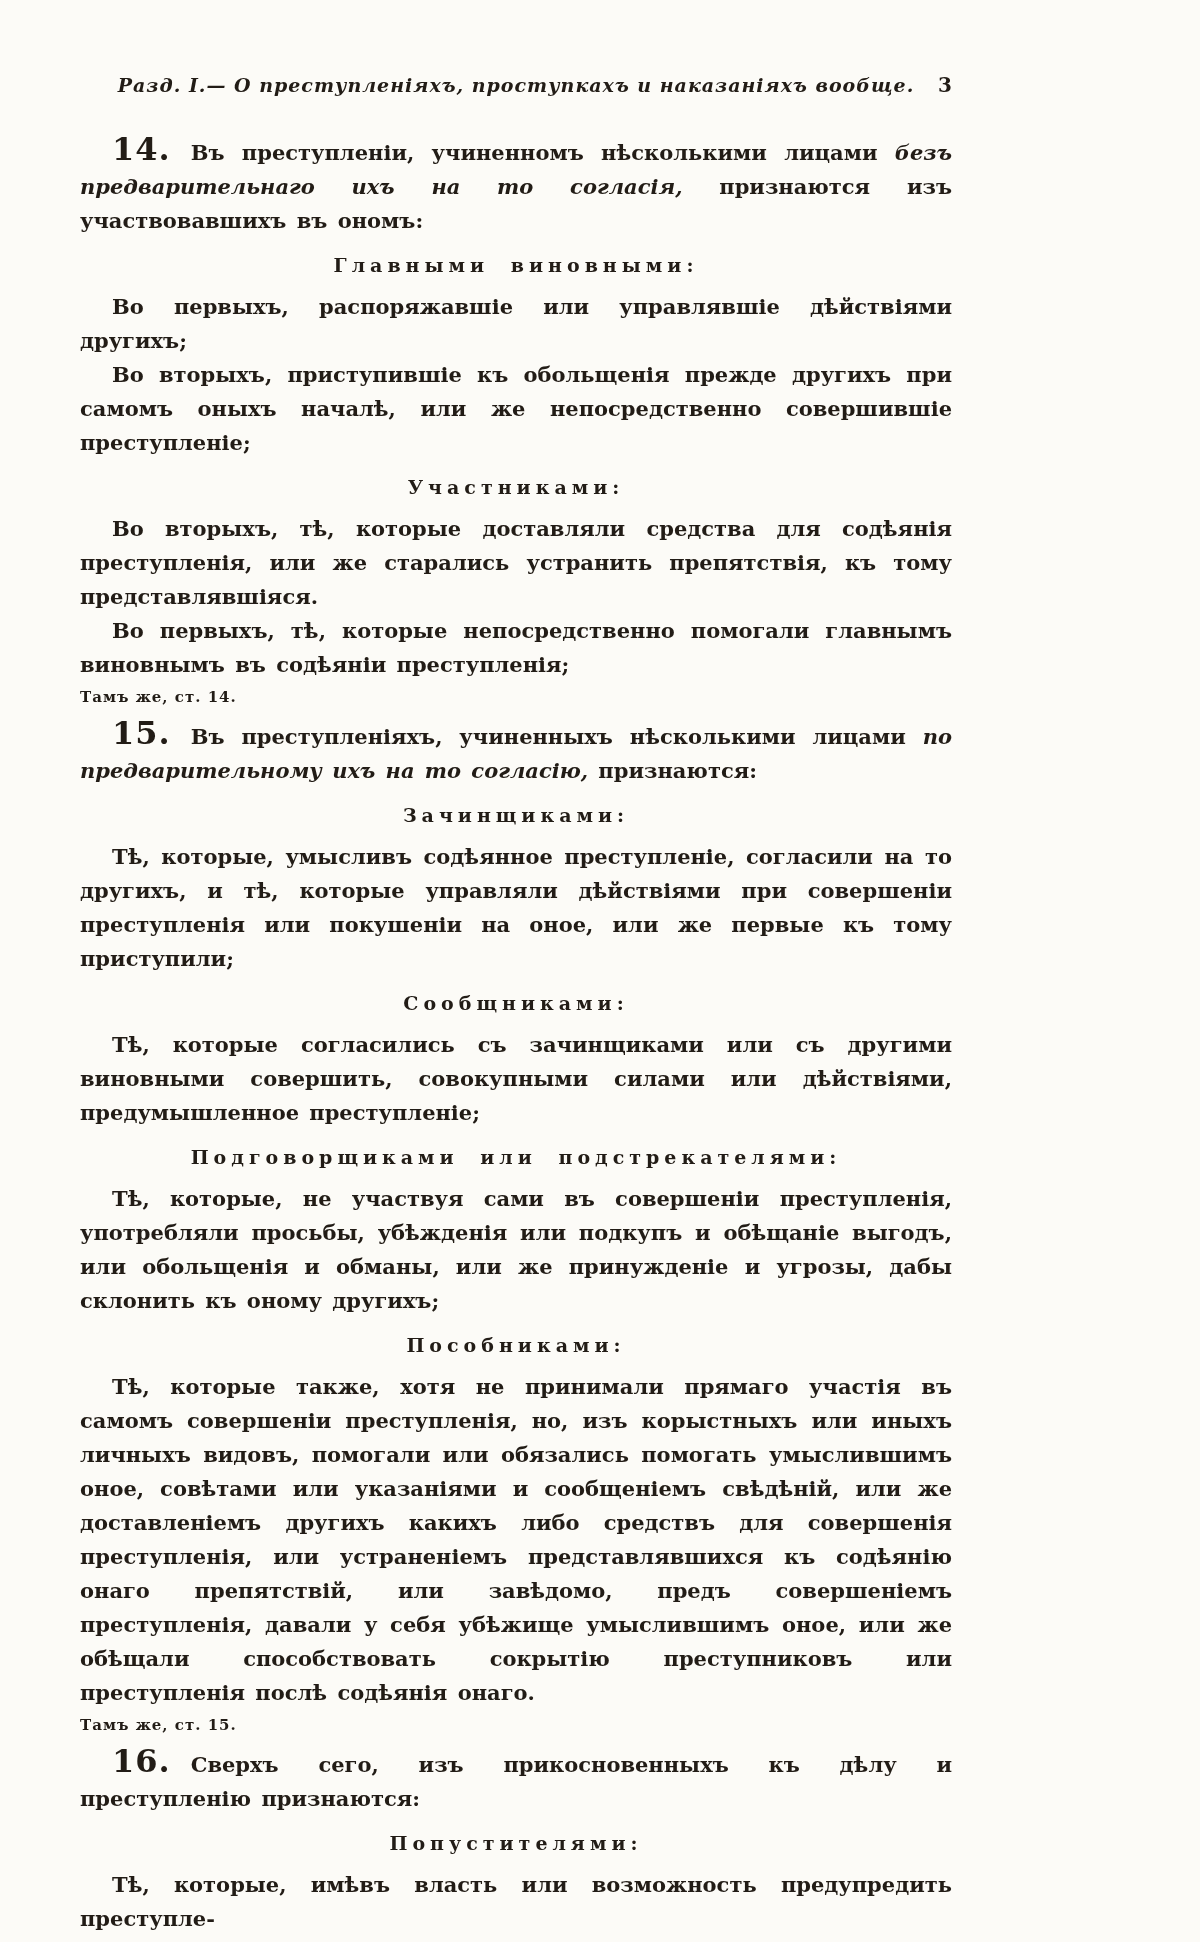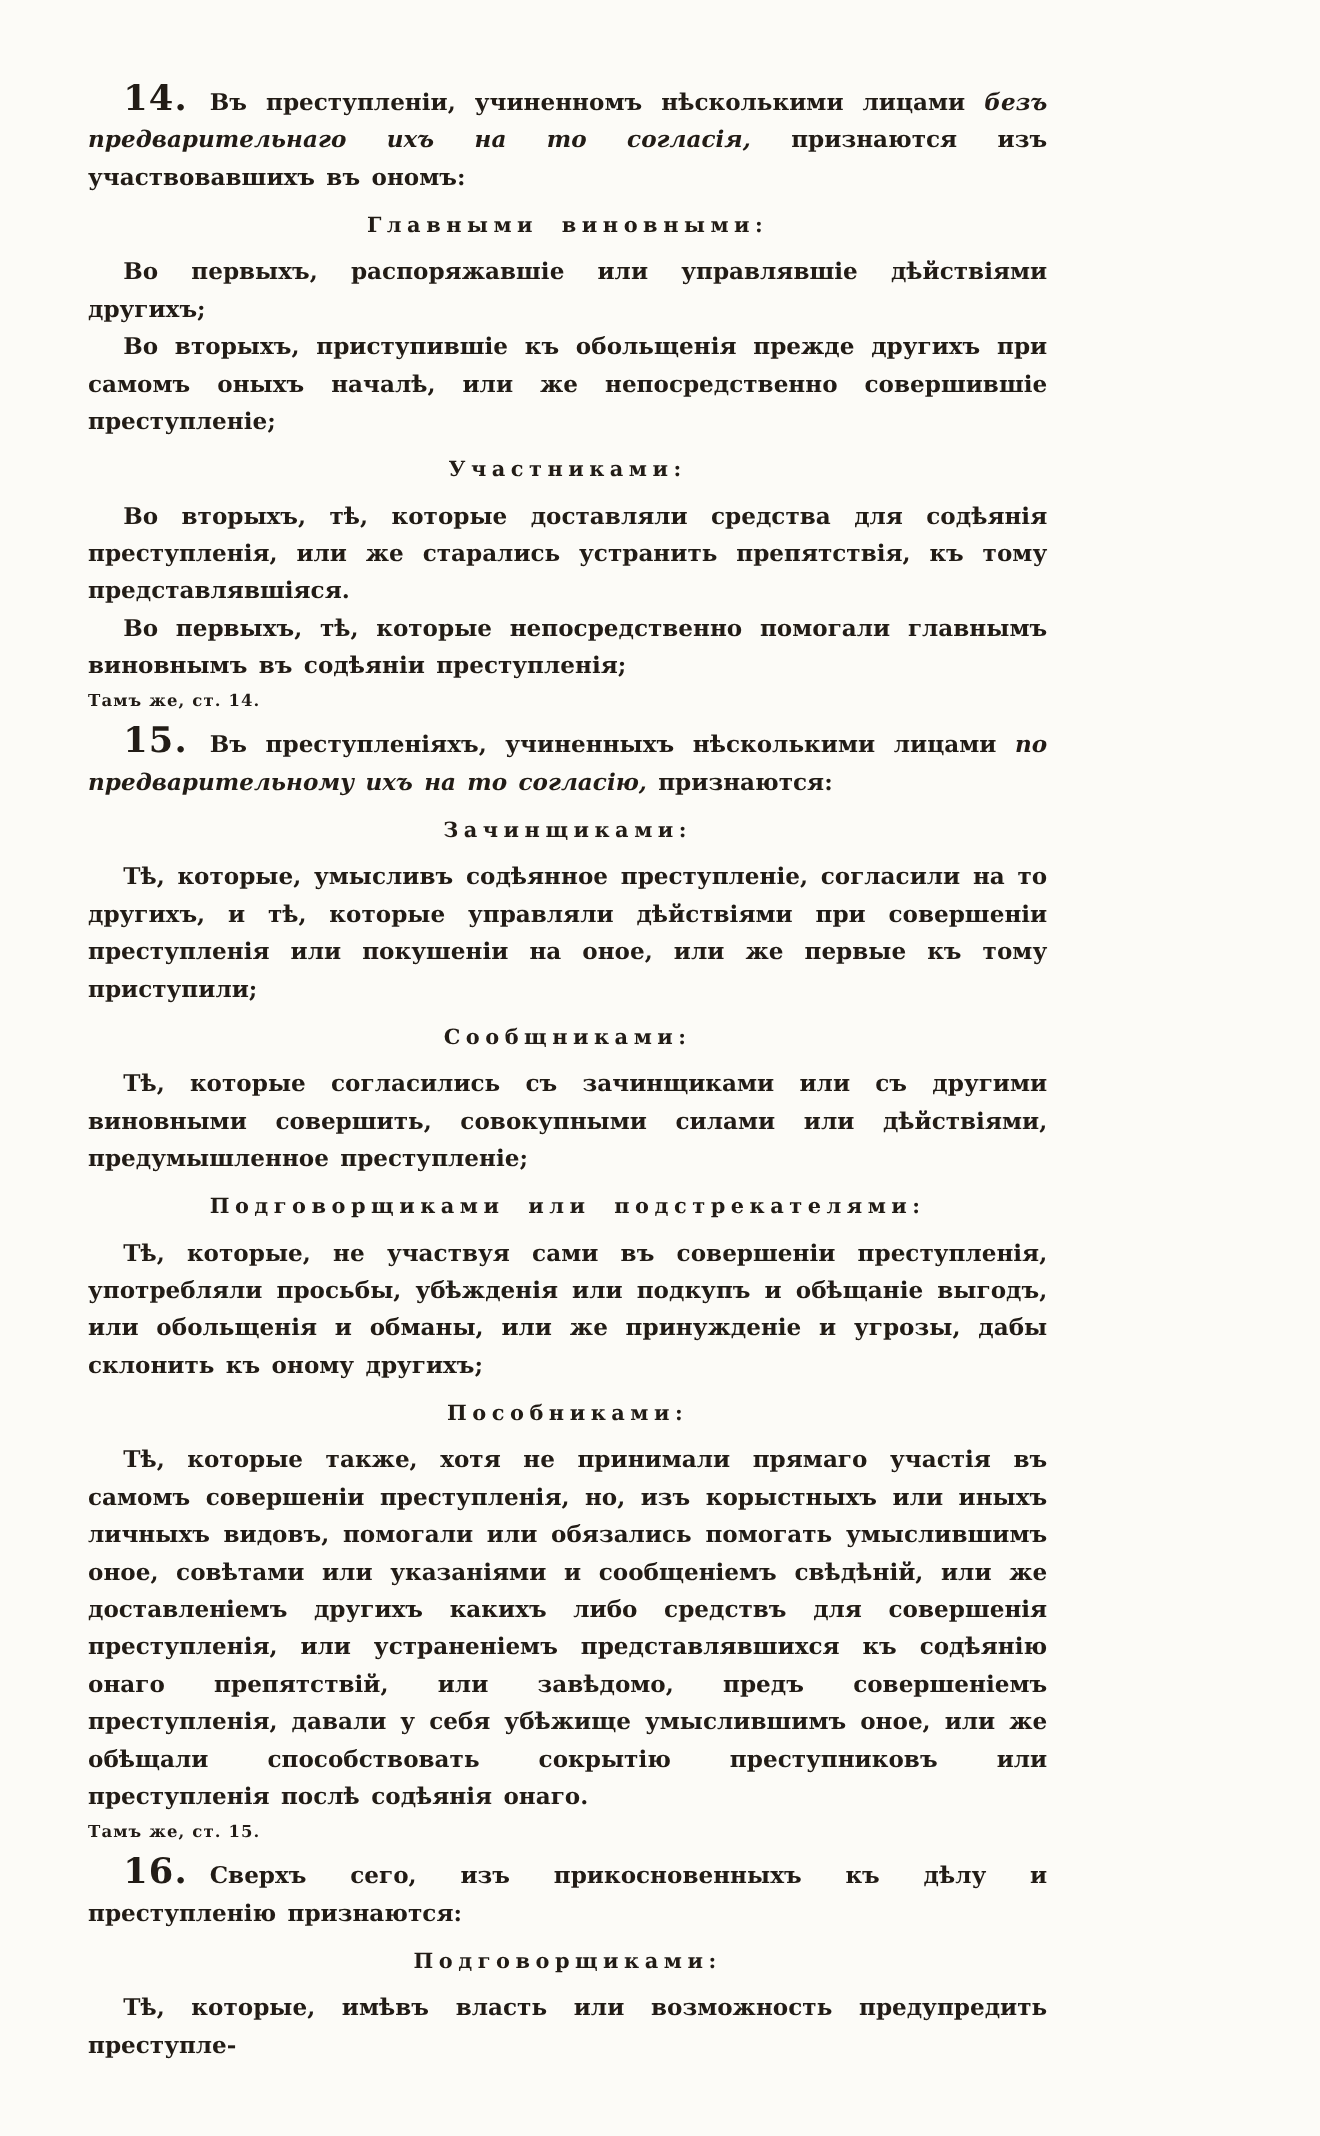--- a/index.html
+++ b/index.html
@@ -77,20 +77,24 @@
     font-weight: bold;
     letter-spacing: 1px;
   }
 </style>
 </head>
 <body>
 
 <div class="page">
   <div class="content">
 
+    <div class="running-header">
+      <span>Разд. I.— О преступленіяхъ, проступкахъ и наказаніяхъ вообще.</span>
+      <span class="page-number">3</span>
+    </div>
 
     <p class="body-para"><span class="art-num">14.</span><span>Въ преступленіи, учиненномъ нѣсколькими лицами </span><em class="law-italic">безъ предварительнаго ихъ на то согласія,</em><span> признаются изъ участвовавшихъ въ ономъ:</span></p>
 
     <h3 class="law-heading">Главными виновными:</h3>
 
     <p class="body-para">Во первыхъ, распоряжавшіе или управлявшіе дѣйствіями другихъ;</p>
     <p class="body-para">Во вторыхъ, приступившіе къ обольщенія прежде другихъ при самомъ оныхъ началѣ, или же непосредственно совершившіе преступленіе;</p>
 
     <h3 class="law-heading">Участниками:</h3>
 
@@ -114,18 +118,18 @@
     <p class="body-para">Тѣ, которые, не участвуя сами въ совершеніи преступленія, употребляли просьбы, убѣжденія или подкупъ и обѣщаніе выгодъ, или обольщенія и обманы, или же принужденіе и угрозы, дабы склонить къ оному другихъ;</p>
 
     <h3 class="law-heading">Пособниками:</h3>
 
     <p class="body-para">Тѣ, которые также, хотя не принимали прямаго участія въ самомъ совершеніи преступленія, но, изъ корыстныхъ или иныхъ личныхъ видовъ, помогали или обязались помогать умыслившимъ оное, совѣтами или указаніями и сообщеніемъ свѣдѣній, или же доставленіемъ другихъ какихъ либо средствъ для совершенія преступленія, или устраненіемъ представлявшихся къ содѣянію онаго препятствій, или завѣдомо, предъ совершеніемъ преступленія, давали у себя убѣжище умыслившимъ оное, или же обѣщали способствовать сокрытію преступниковъ или преступленія послѣ содѣянія онаго.</p>
 
     <p class="source-note">Тамъ же,  ст. 15.</p>
 
     <p class="body-para"><span class="art-num">16.</span><span>Сверхъ сего, изъ прикосновенныхъ къ дѣлу и преступленію признаются:</span></p>
 
-    <h3 class="law-heading">Подговорщиками:</h3>
+    <h3 class="law-heading">Попустителями:</h3>
 
     <p class="body-para">Тѣ, которые, имѣвъ власть или возможность предупредить преступле-</p>
 
   </div>
 </div>
 
 </body></html>

